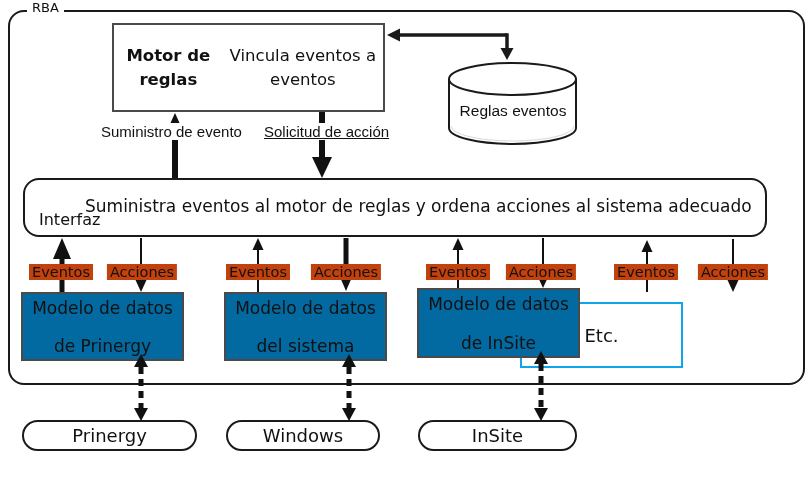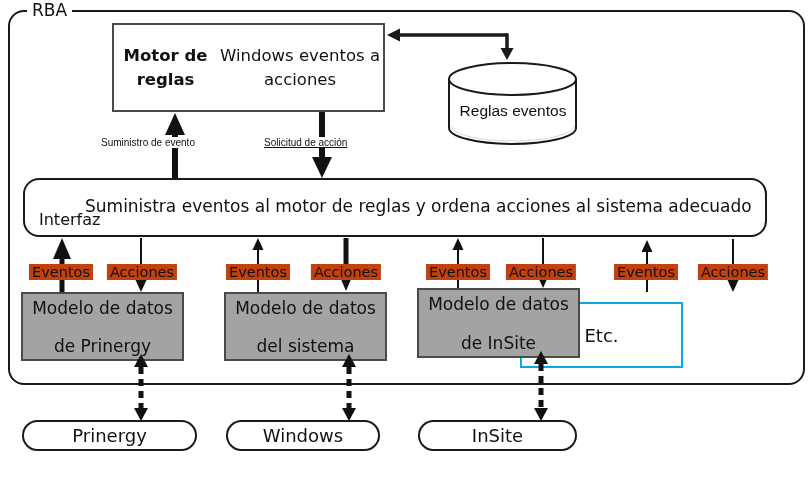--- a/index.html
+++ b/index.html
@@ -12,53 +12,53 @@
     position:absolute;left:8px;top:10px;width:797px;height:375px;
     border:2px solid #1a1a1a;border-radius:16px;box-sizing:border-box;z-index:1;
   }
   .interface-frame{
     position:absolute;left:23px;top:178px;width:744px;height:59px;
     border:2px solid #1a1a1a;border-radius:16px;box-sizing:border-box;z-index:2;background:#fff;
   }
   .frame-label{
     position:absolute;background:#fff;padding:0 5px;z-index:20;white-space:nowrap;
   }
-  .rba-label{left:27px;top:0px;font-size:17px;}
+  .rba-label{left:27px;top:0px;font-size:13px;}
   .interface-label{left:34px;top:168px;font-size:16px;margin-top:42px;}
   .interface-description{
     position:absolute;left:85px;top:196px;font-size:17px;white-space:nowrap;z-index:20;
   }
   
   .motor-box{
     position:absolute;left:112px;top:23px;width:273px;height:89px;
     border:2px solid #4a4a4a;box-sizing:border-box;background:#fff;z-index:4;
     display:flex;flex-direction:row;align-items:center;justify-content:center;
     font-size:16.5px;line-height:24px;text-align:center;
   }
   .motor-title{font-weight:bold;}
   
   .cyl-label{
     position:absolute;left:449px;top:102px;width:128px;text-align:center;
     font-family:"Liberation Sans",sans-serif;font-size:15.5px;z-index:20;
   }
   
   .link-label{
-    position:absolute;top:137px;font-family:"Liberation Sans",sans-serif;font-size:10px;
+    position:absolute;top:123px;font-family:"Liberation Sans",sans-serif;font-size:15px;
     background:#fff;padding:0 2px;white-space:nowrap;z-index:20;
   }
   .lbl-suministro{left:99px;}
   .lbl-solicitud{left:262px;text-decoration:underline;}
   
   .chan-label{
     position:absolute;top:258px;transform:translateX(-50%);
     font-size:14.5px;background:#c2410c;padding:0 3px;white-space:nowrap;z-index:20;margin-top:6px;
   }
   
   .model-box{
-    position:absolute;border:2px solid #4a4a4a;box-sizing:border-box;background:#a3a3a3;z-index:4;
+    position:absolute;border:2px solid #4a4a4a;box-sizing:border-box;background:#0369a1;z-index:4;
     display:flex;flex-direction:column;justify-content:space-between;align-items:center;
     font-size:17px;padding:4px 0 3px 0;text-align:center;
   }
   .model-1{left:21px;top:292px;width:163px;height:69px;}
   .model-2{left:224px;top:292px;width:163px;height:69px;}
   .model-3{left:417px;top:288px;width:163px;height:70px;}
   .etc-box{
     position:absolute;left:520px;top:302px;width:163px;height:66px;
     border:2px solid #0ea5e9;box-sizing:border-box;background:#fff;z-index:3;
     display:flex;align-items:center;justify-content:center;font-size:18px;
@@ -78,21 +78,21 @@
 </head>
 <body>
 
 <div class="stage">
 
   <div class="rba-frame"></div>
   <div class="frame-label rba-label">RBA</div>
 
   <div class="motor-box">
     <div class="motor-title">Motor de reglas</div>
-    <div class="motor-sub">Windows eventos a acciones</div>
+    <div class="motor-sub">Vincula eventos a eventos</div>
   </div>
 
   <div class="cyl-label">Reglas eventos</div>
 
   <div class="link-label lbl-suministro">Suministro de evento</div>
   <div class="link-label lbl-solicitud">Solicitud de acción</div>
 
   <div class="interface-frame"></div>
   <div class="frame-label interface-label">Interfaz</div>
   <div class="interface-description">Suministra eventos al motor de reglas y ordena acciones al sistema adecuado</div>

